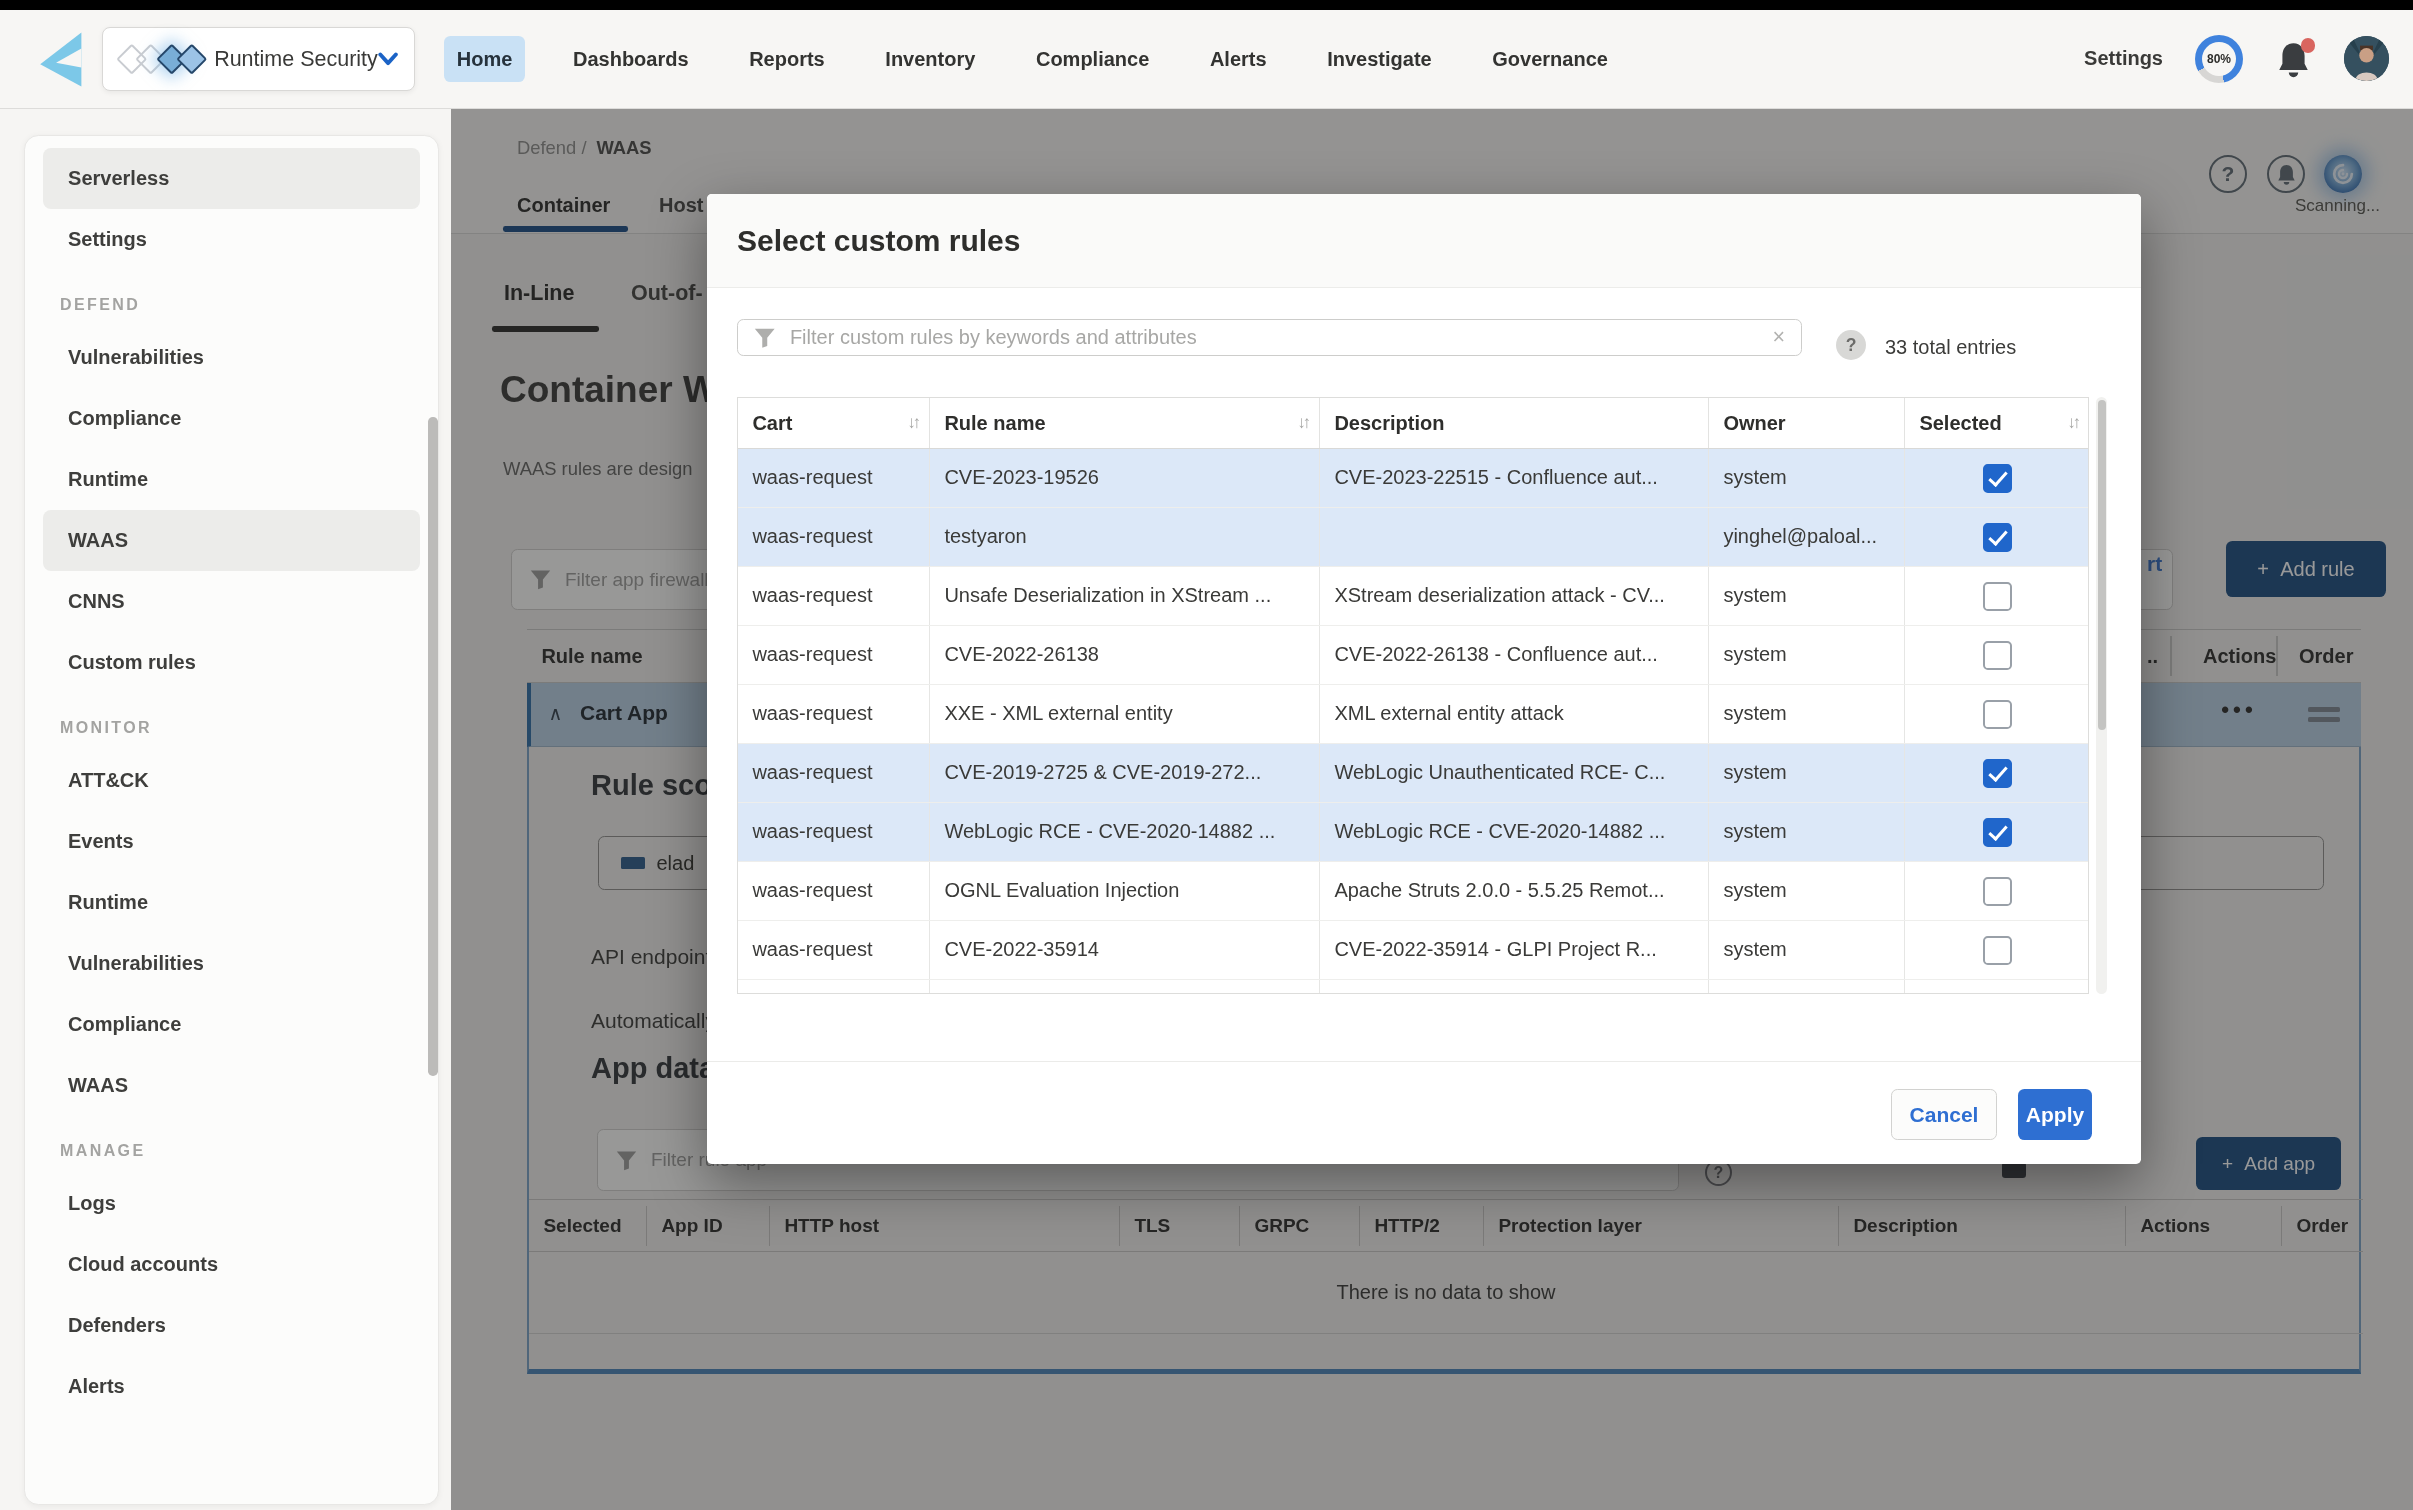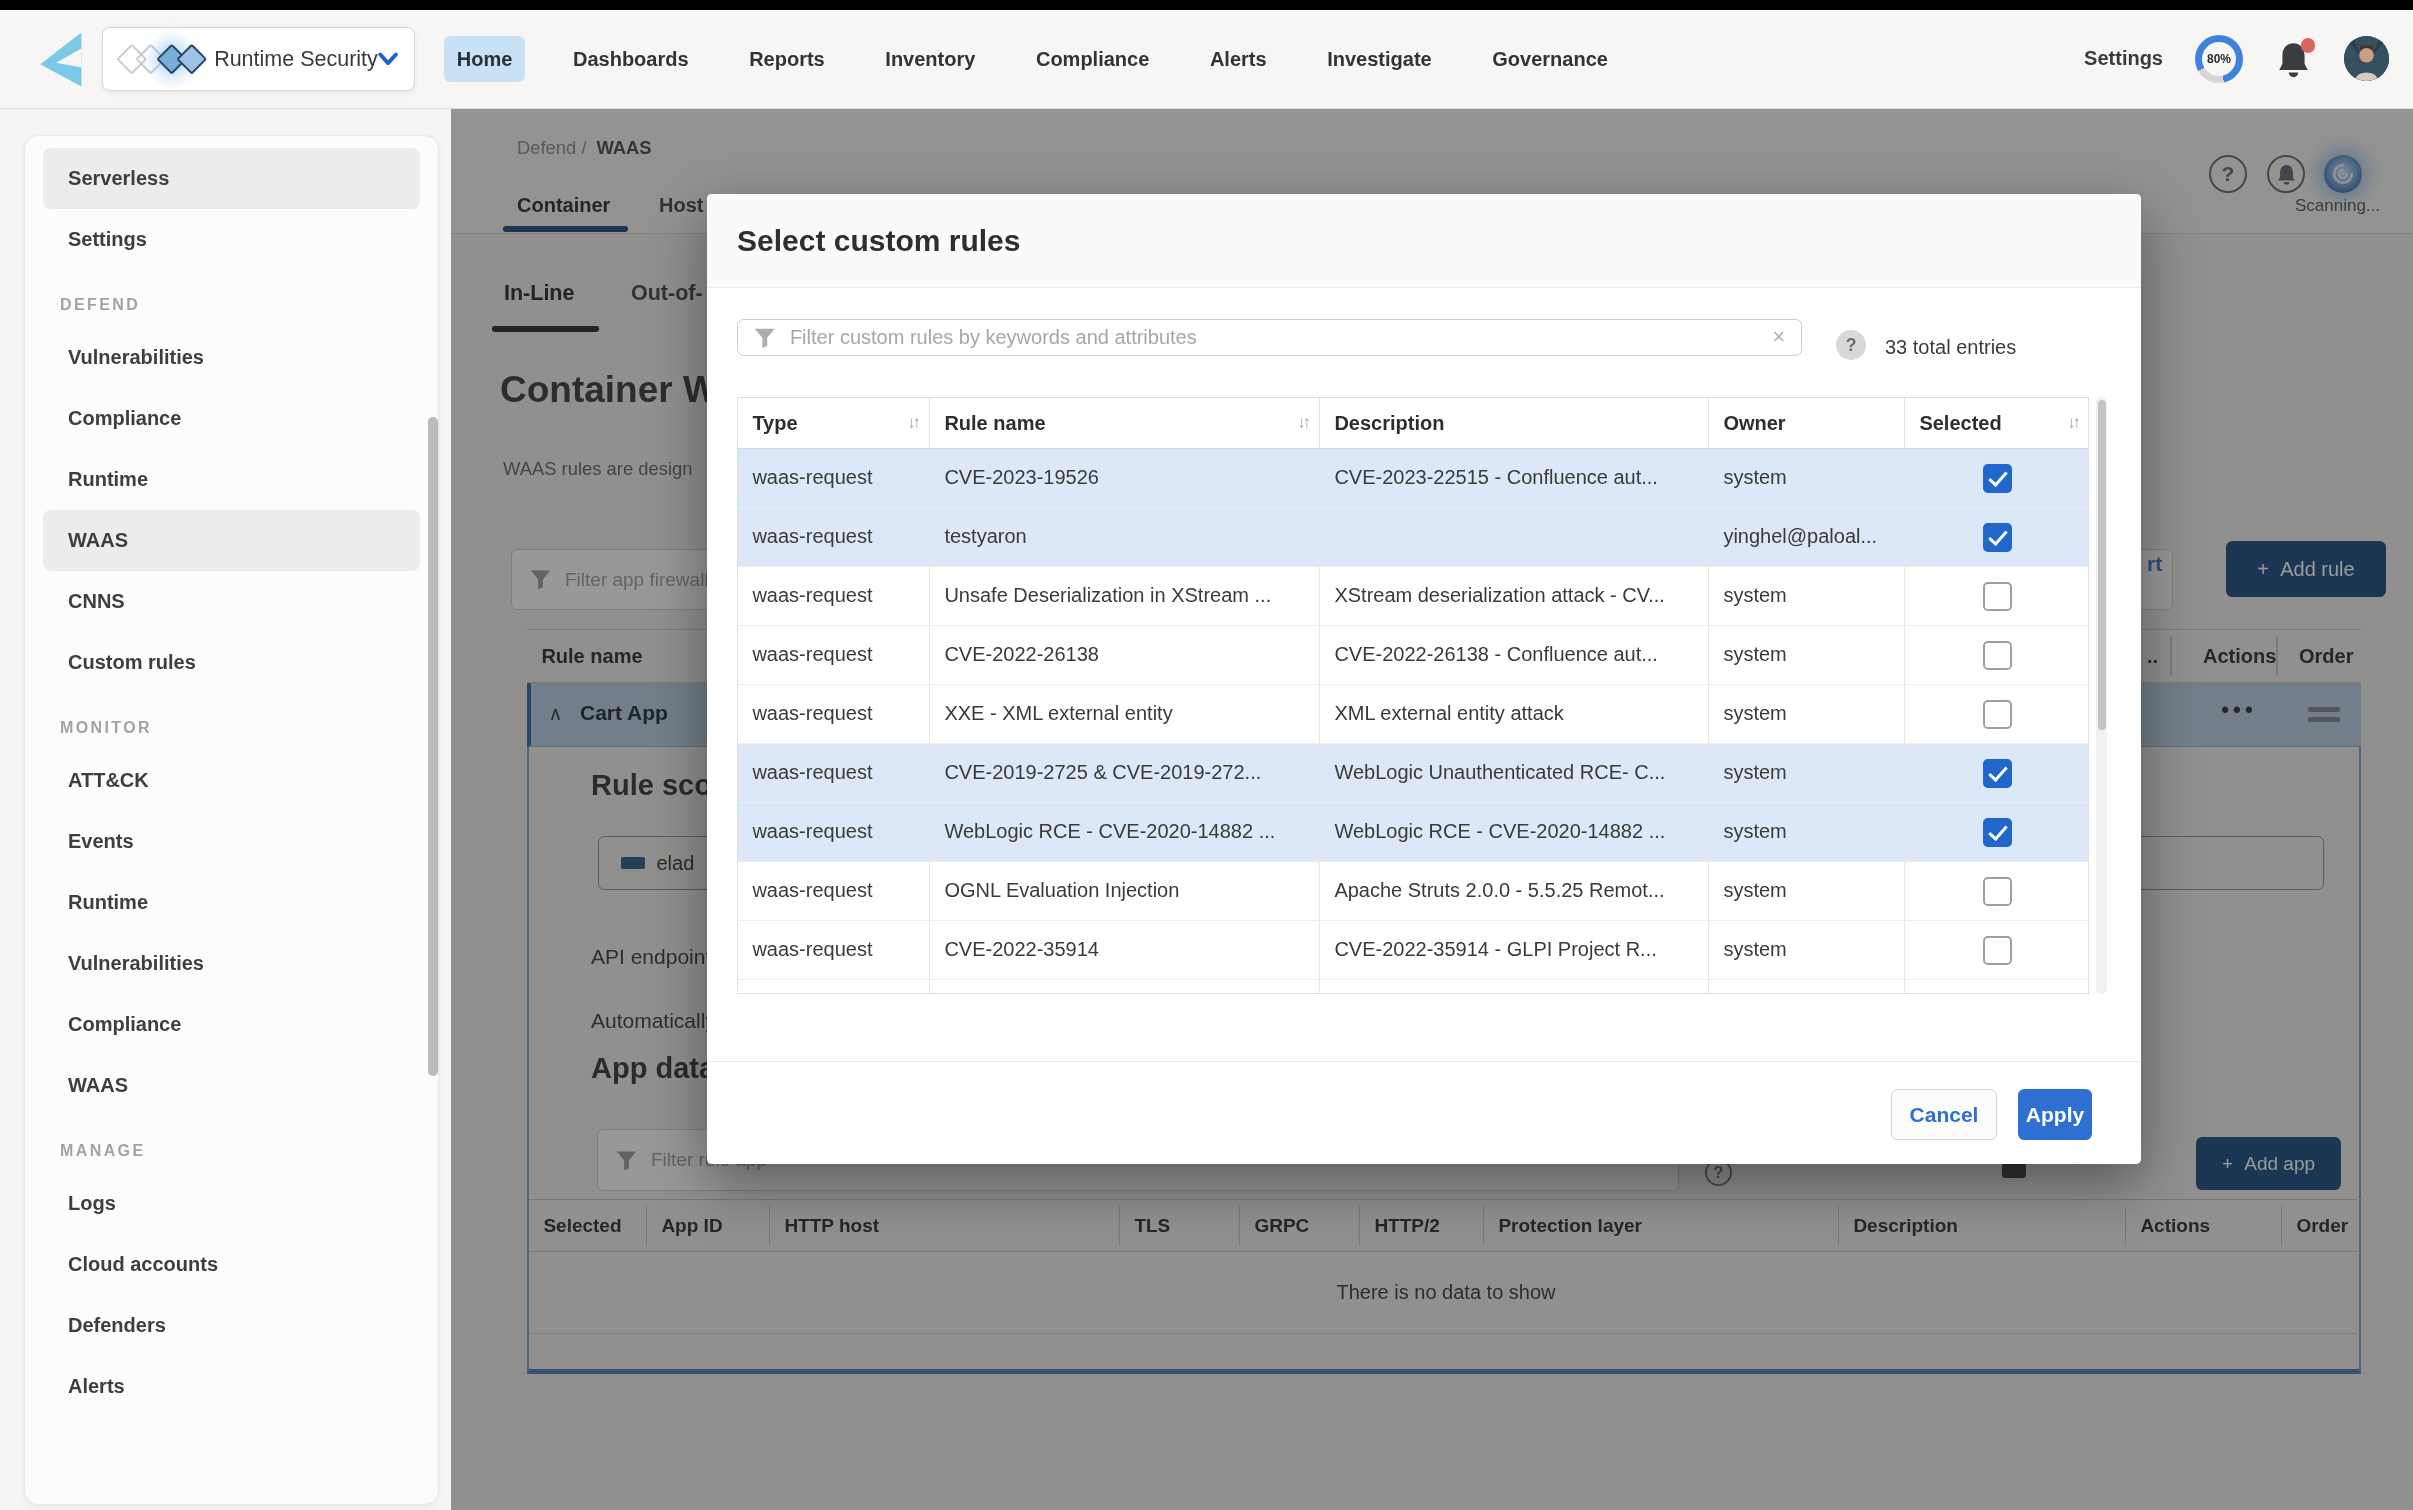--- a/index.html
+++ b/index.html
@@ -328,21 +328,21 @@
       </svg>
       <span class="ph">Filter custom rules by keywords and attributes</span>
       <span class="clear">×</span>
     </div>
     <div class="help-badge">?</div>
     <div class="entries">33 total entries</div>
 
     <div class="mtable">
       <div class="mthead" id="mtable-head">
           <div class="mth" style="width: 192px;">
-            <span>Type</span>
+            <span>Cart</span>
             <span class="sort">↓↑</span>
           </div>
           <div class="mth" style="width: 390px;">
             <span>Rule name</span>
             <span class="sort">↓↑</span>
           </div>
           <div class="mth" style="width: 389px;">
             <span>Description</span>
           </div>
           <div class="mth" style="width: 196px;">

